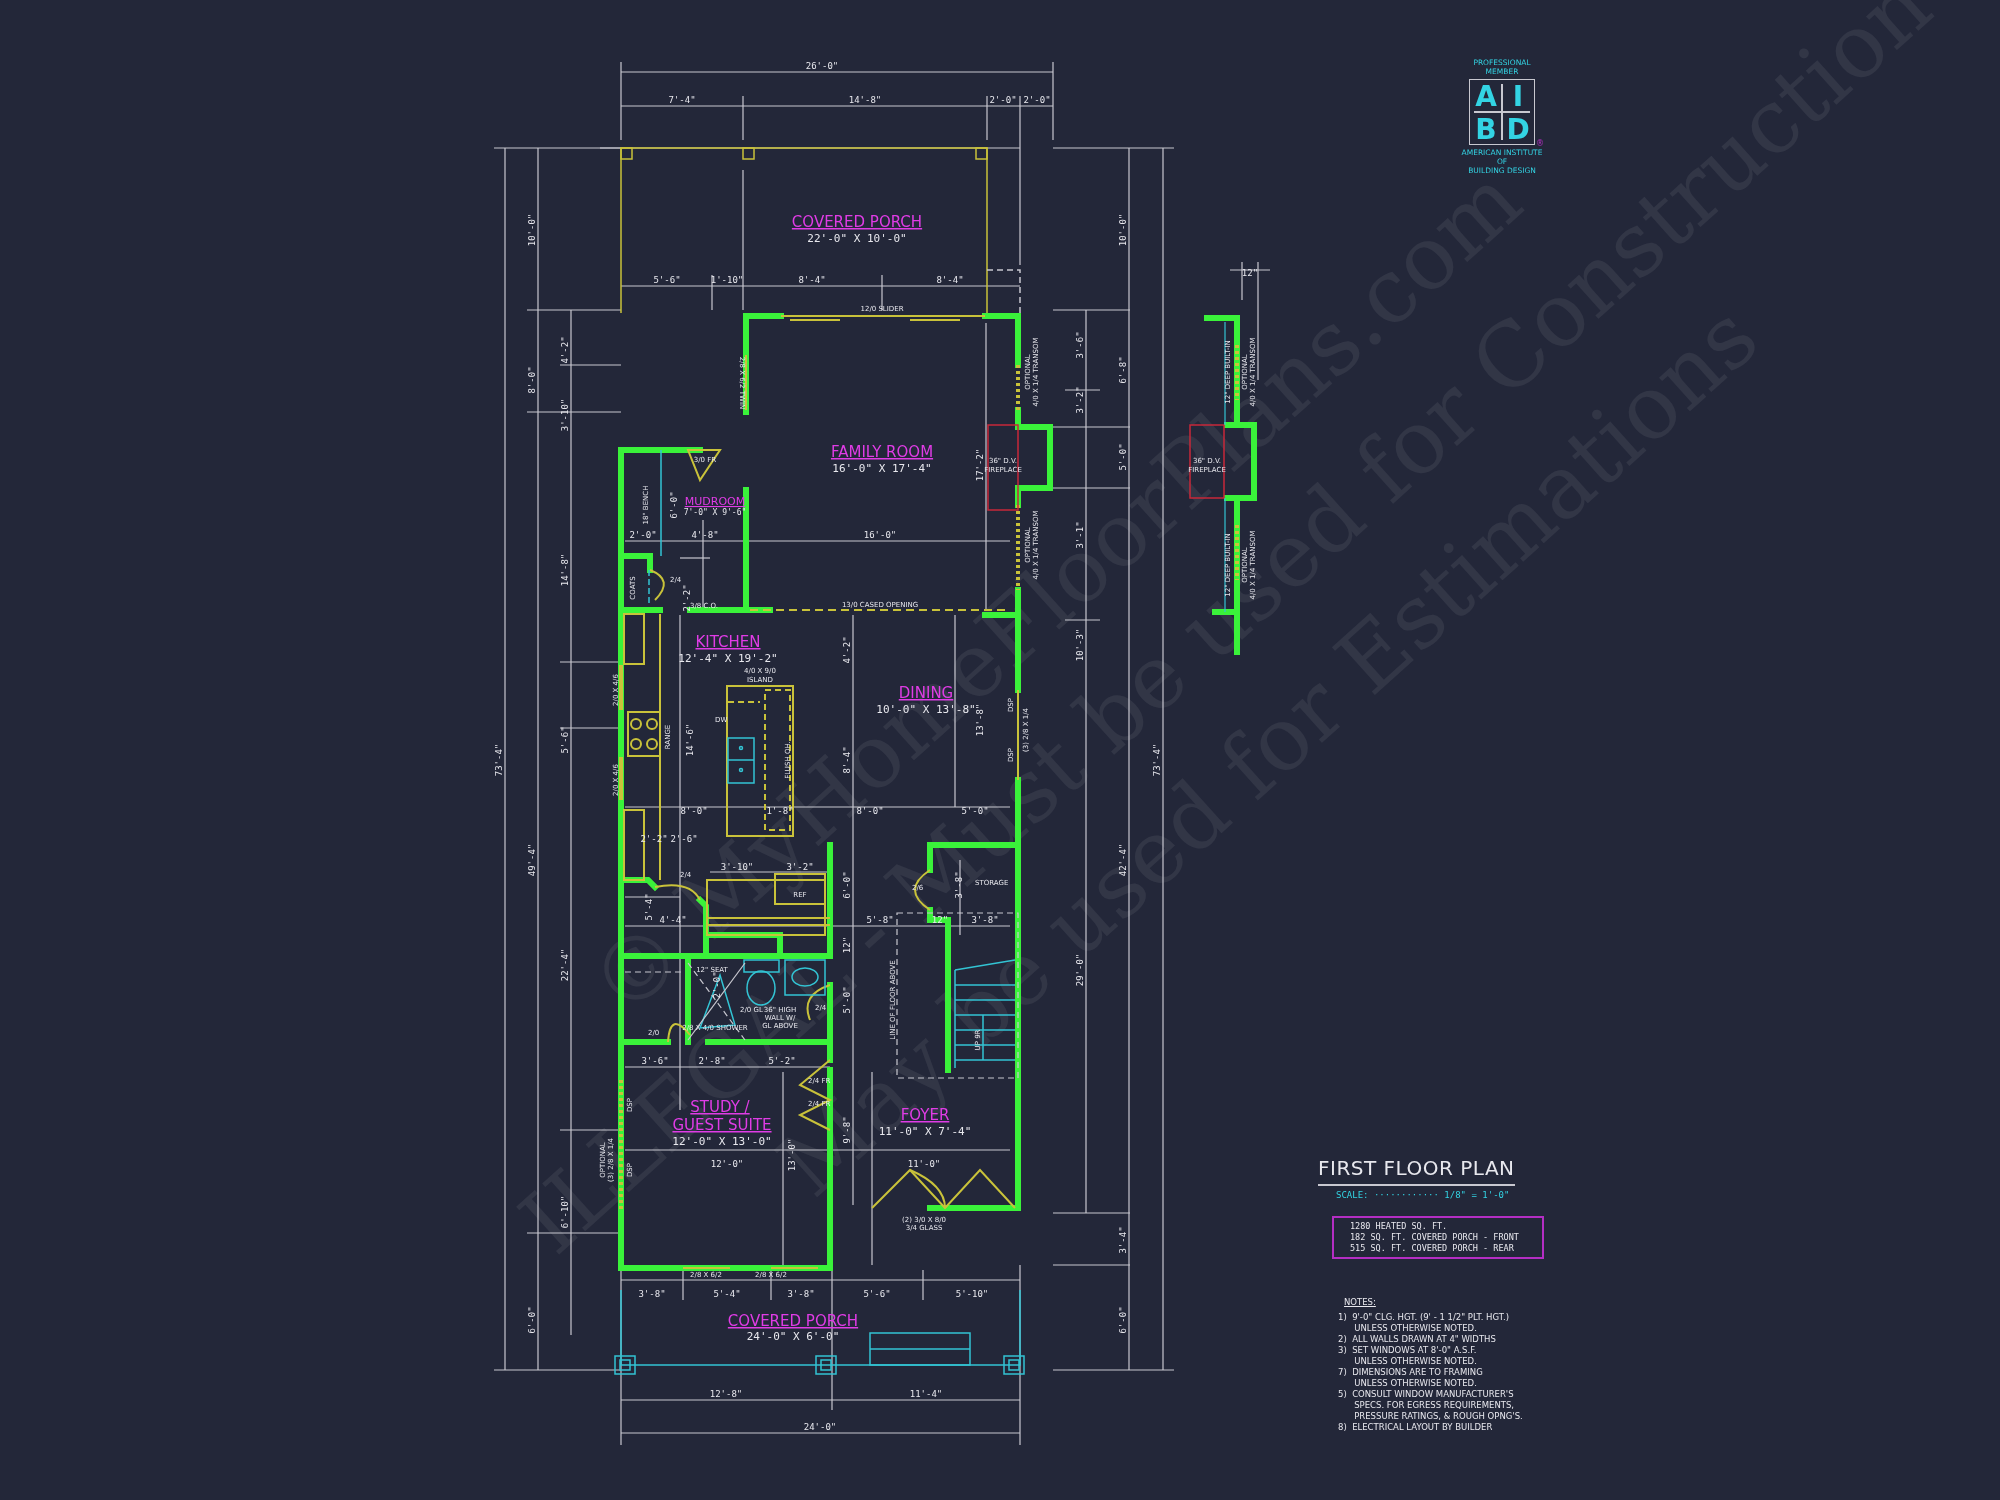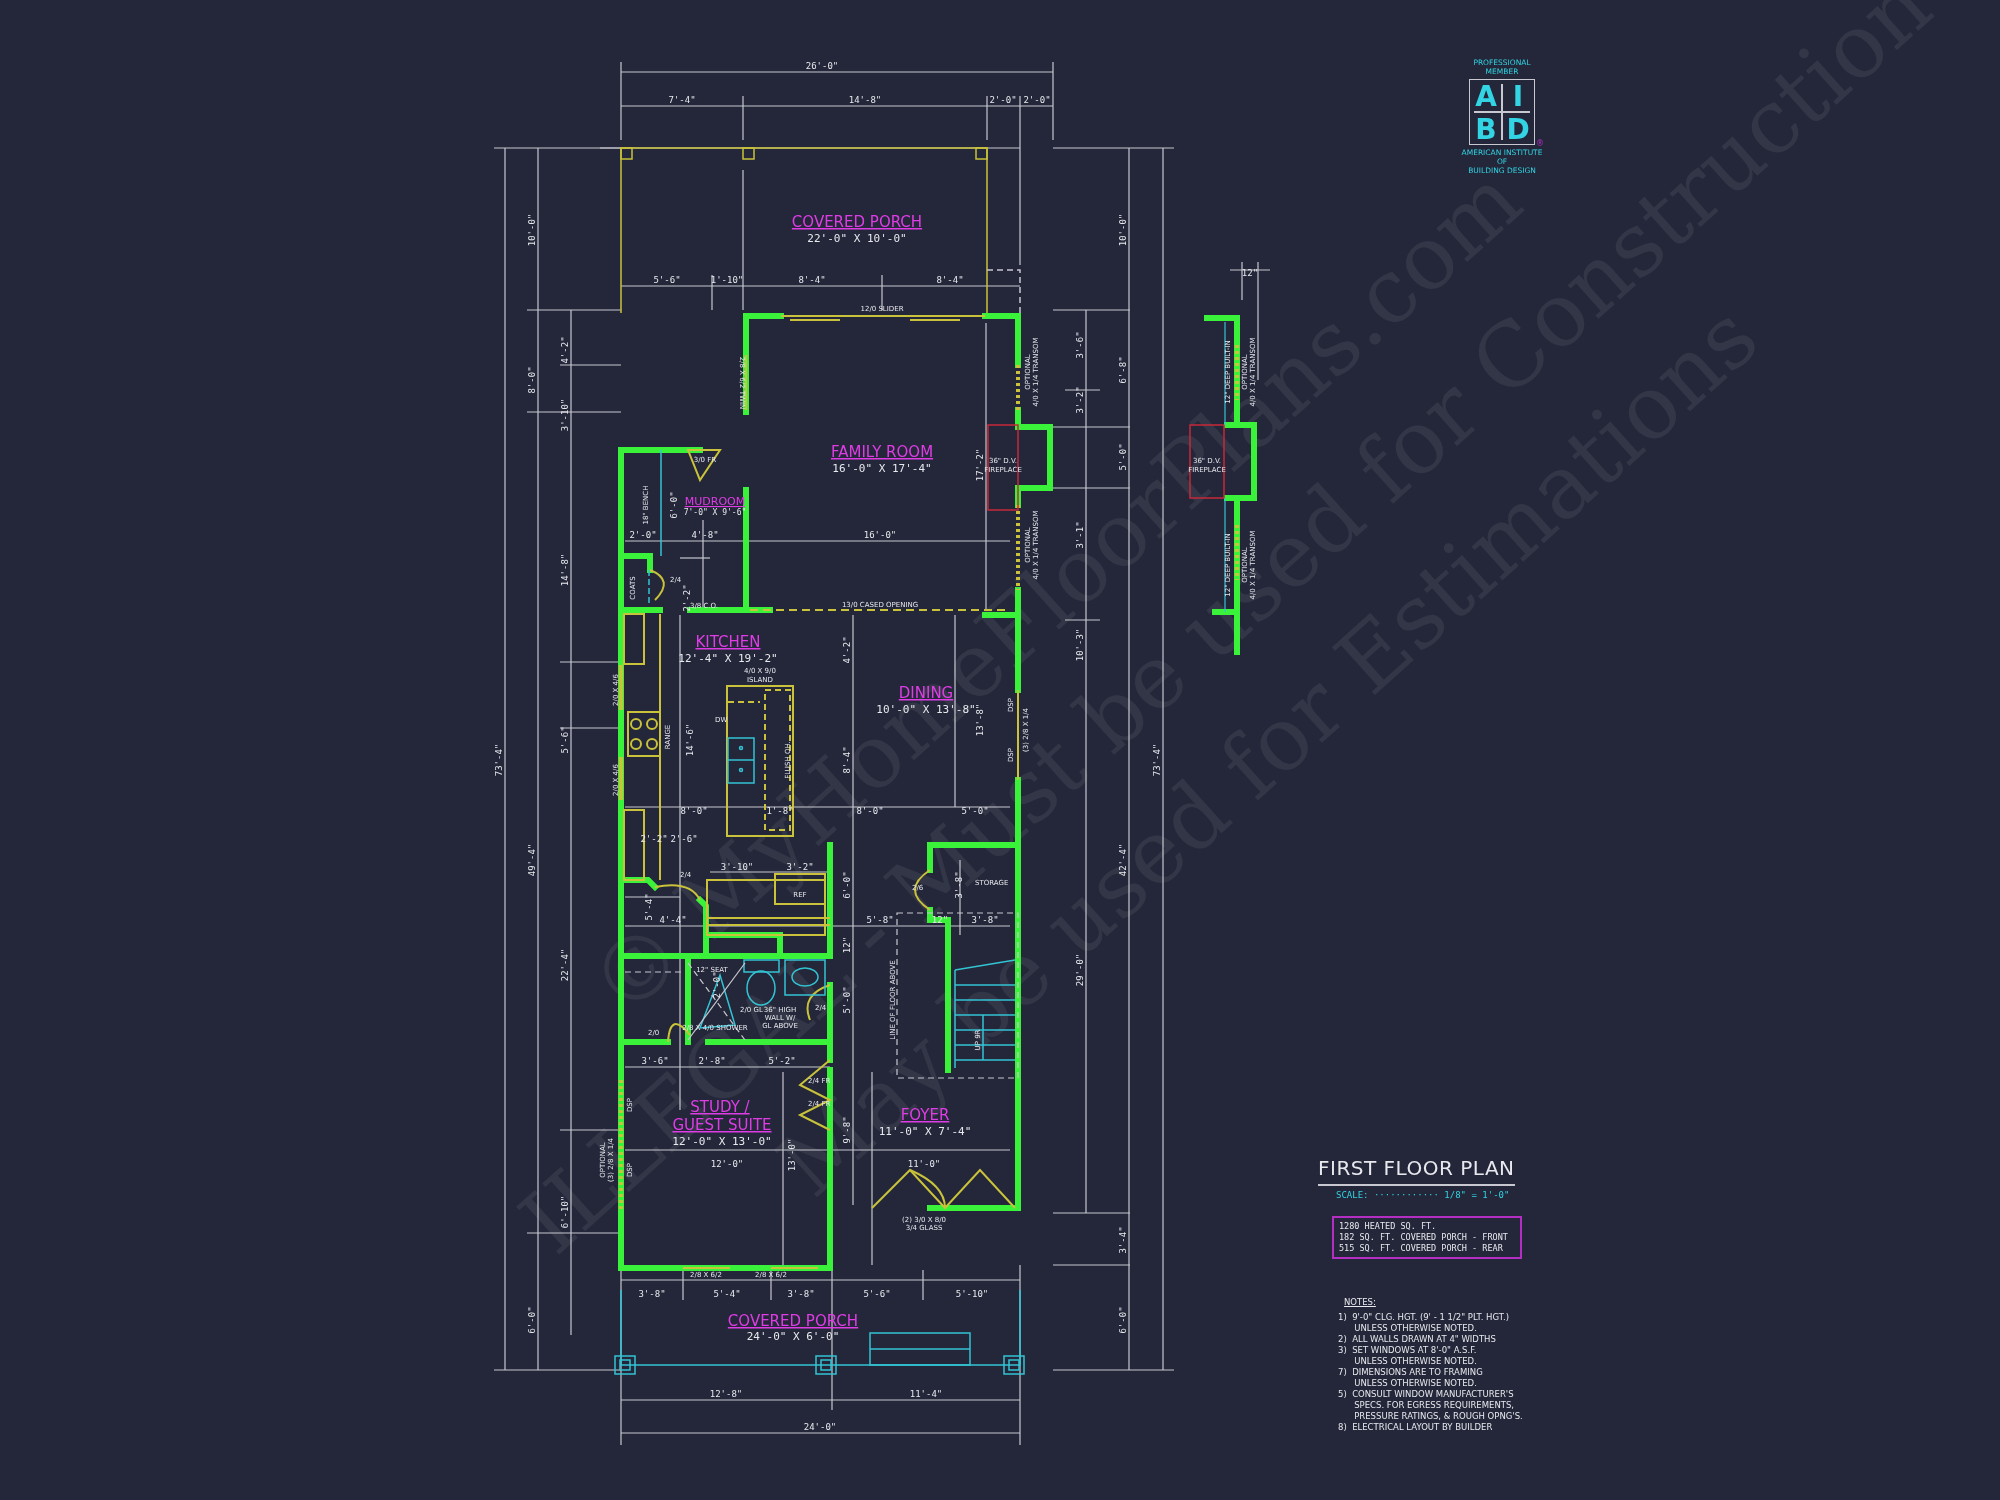--- a/index.html
+++ b/index.html
@@ -6,21 +6,21 @@
   body{width:2000px;height:1500px;position:relative;overflow:hidden;font-family:"DejaVu Sans",sans-serif;}
   svg{position:absolute;left:0;top:0;}
   .dim{font-family:"DejaVu Sans Mono",monospace;font-size:9px;fill:#e8e8ee;}
   .lbl{font-family:"DejaVu Sans",sans-serif;font-size:7px;fill:#e8e8ee;}
   .room{font-family:"DejaVu Sans",sans-serif;font-size:15px;fill:#e03ce6;text-decoration:underline;}
   .roomsz{font-family:"DejaVu Sans Mono",monospace;font-size:11px;fill:#e8e8ee;}
   .wm{font-family:"DejaVu Serif",serif;font-size:88px;fill:#ffffff;fill-opacity:0.07;}
   .title-block{position:absolute;left:1318px;top:1156px;width:250px;}
   .title{font-family:"DejaVu Sans",sans-serif;font-size:20px;color:#e8e8ee;letter-spacing:0.5px;border-bottom:2px solid #c8c8d0;display:inline-block;padding-bottom:4px;}
   .scale{font-family:"DejaVu Sans Mono",monospace;font-size:9px;color:#33d4e4;margin-top:4px;margin-left:18px;}
-  .area-box{position:absolute;left:1332px;top:1216px;width:176px;border:2px solid #b42ec4;padding:3px 5px;}
+  .area-box{position:absolute;left:1332px;top:1216px;width:176px;border:2px solid #b42ec4;padding:3px 16px;}
   .area-line{font-family:"DejaVu Sans Mono",monospace;font-size:8.5px;color:#e8e8ee;line-height:11px;white-space:nowrap;}
   .notes{position:absolute;left:1338px;top:1297px;width:220px;}
   .notes-h{font-family:"DejaVu Sans",sans-serif;font-size:8.5px;color:#e8e8ee;text-decoration:underline;margin-bottom:5px;margin-left:6px;}
   .note{font-family:"DejaVu Sans",sans-serif;font-size:8.5px;color:#e8e8ee;line-height:11px;white-space:pre;}
   .aibd{position:absolute;left:1442px;top:58px;width:120px;text-align:center;}
   .aibd-t{font-family:"DejaVu Sans",sans-serif;font-size:7.5px;color:#33d4e4;line-height:9px;}
   .aibd-grid{width:64px;height:64px;margin:3px auto;border:1.5px solid #c8c8d0;display:grid;grid-template-columns:1fr 1fr;grid-template-rows:1fr 1fr;position:relative;}
   .aibd-grid span{font-family:"DejaVu Sans",sans-serif;font-weight:bold;font-size:28px;color:#33d4e4;display:flex;align-items:center;justify-content:center;}
   .aibd-grid .vline{position:absolute;left:31px;top:4px;bottom:4px;width:1.5px;background:#c8c8d0;}
   .aibd-grid .hline{position:absolute;top:31px;left:4px;right:4px;height:1.5px;background:#c8c8d0;}

